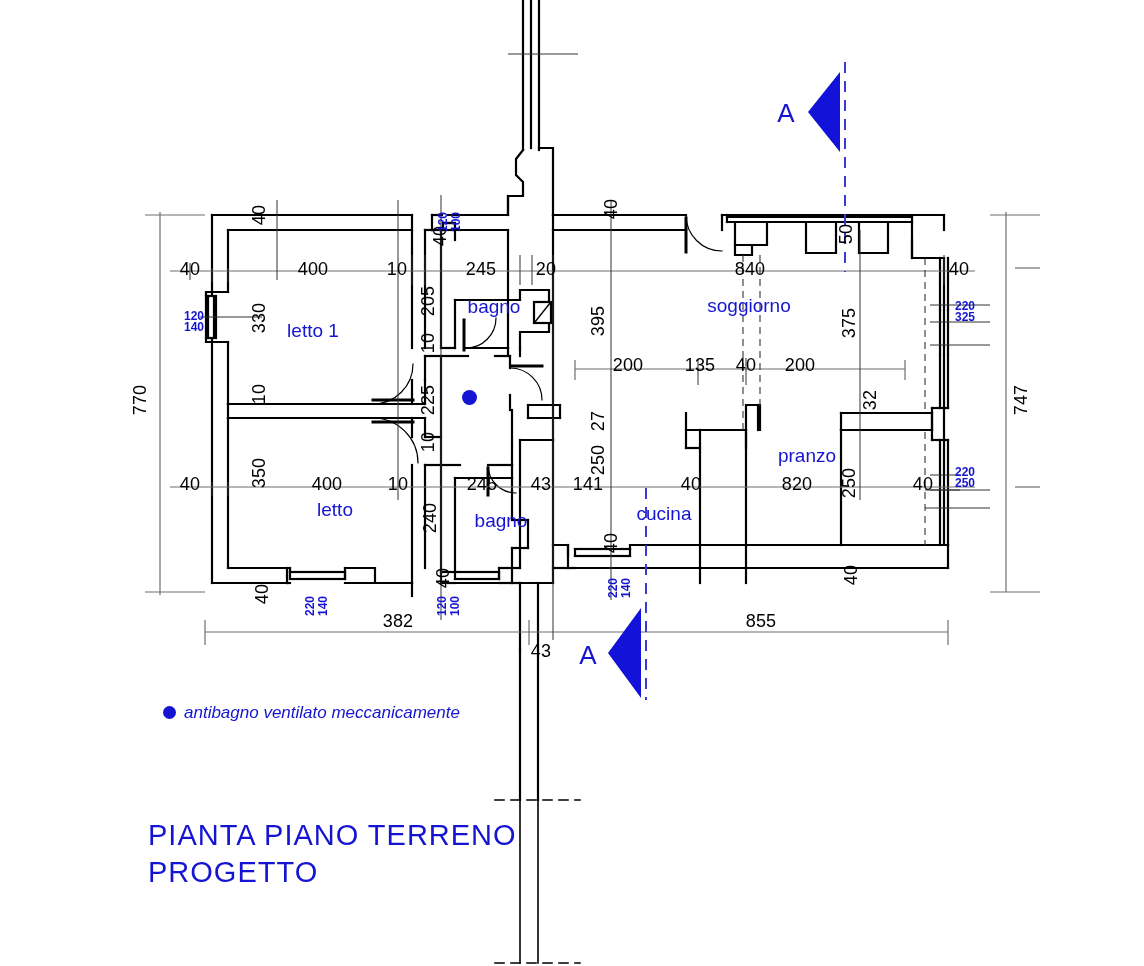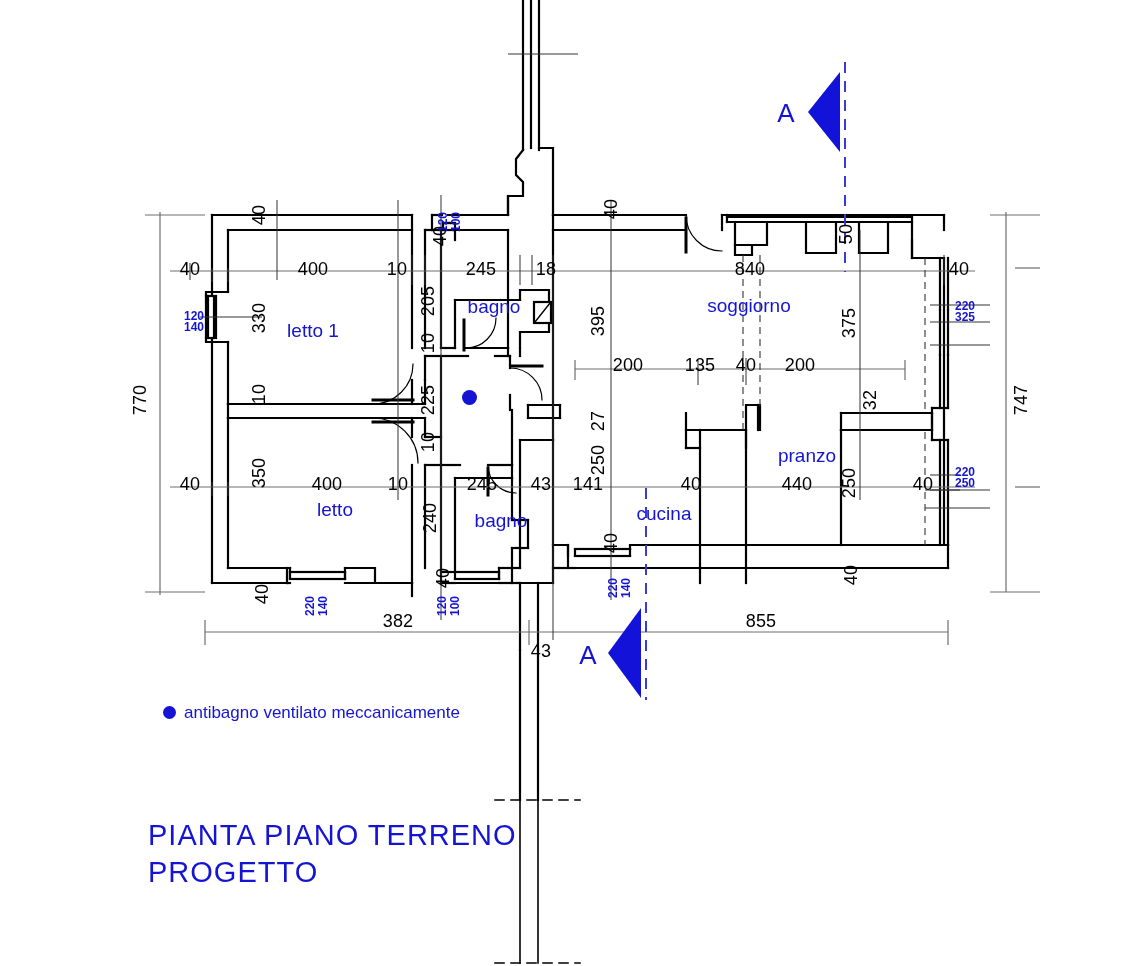--- a/index.html
+++ b/index.html
@@ -9,21 +9,21 @@
 
   
   .dim, .room, .win, .ttl, .leg, .sec {
     position:absolute; white-space:nowrap; font-family:"Liberation Sans", sans-serif;
   }
   .dim{ color:#000; font-size:18px; letter-spacing:.2px; }
   .room{ color:#1414d2; font-size:19px; }
   .win{ color:#1414d2; font-size:12px; font-weight:bold; line-height:11px;}
   .sec{ color:#1414d2; font-size:26px; }
   .ttl{ color:#1414d2; font-size:29px; letter-spacing:1px; }
-  .leg{ color:#1414d2; font-size:17px; }
+  .leg{ color:#1414d2; font-size:17px;font-style:italic; }
   .rot{ transform:rotate(-90deg); transform-origin:left top; }
   .ctr{ transform:translate(-50%,-50%); }
   .ctrRot{ transform:translate(-50%,-50%) rotate(-90deg); }
   .dot{ position:absolute; width:15px;height:15px;border-radius:50%;background:#1414d2; }
 </style>
 </head>
 <body>
 
 <div id="stage">
 
@@ -336,37 +336,37 @@
 <div class="room ctr" style="left:501px;top:521px">bagno</div>
 <div class="room ctr" style="left:664px;top:514px">cucina</div>
 <div class="room ctr" style="left:807px;top:456px">pranzo</div>
 
 <div class="dot" style="left:462px;top:390px"></div>
 
 <div class="dim ctr" style="left:190px;top:269px">40</div>
 <div class="dim ctr" style="left:313px;top:269px">400</div>
 <div class="dim ctr" style="left:397px;top:269px">10</div>
 <div class="dim ctr" style="left:481px;top:269px">245</div>
-<div class="dim ctr" style="left:546px;top:269px">18</div>
+<div class="dim ctr" style="left:546px;top:269px">20</div>
 <div class="dim ctr" style="left:750px;top:269px">840</div>
 <div class="dim ctr" style="left:959px;top:269px">40</div>
 
 <div class="dim ctr" style="left:628px;top:365px">200</div>
 <div class="dim ctr" style="left:700px;top:365px">135</div>
 <div class="dim ctr" style="left:746px;top:365px">40</div>
 <div class="dim ctr" style="left:800px;top:365px">200</div>
 
 <div class="dim ctr" style="left:190px;top:484px">40</div>
 <div class="dim ctr" style="left:327px;top:484px">400</div>
 <div class="dim ctr" style="left:398px;top:484px">10</div>
 <div class="dim ctr" style="left:482px;top:484px">245</div>
 <div class="dim ctr" style="left:541px;top:484px">43</div>
 <div class="dim ctr" style="left:588px;top:484px">141</div>
 <div class="dim ctr" style="left:691px;top:484px">40</div>
-<div class="dim ctr" style="left:797px;top:484px">440</div>
+<div class="dim ctr" style="left:797px;top:484px">820</div>
 <div class="dim ctr" style="left:923px;top:484px">40</div>
 
 <div class="dim ctr" style="left:398px;top:621px">382</div>
 <div class="dim ctr" style="left:541px;top:651px">43</div>
 <div class="dim ctr" style="left:761px;top:621px">855</div>
 
 <div class="dim ctrRot" style="left:140px;top:400px">770</div>
 <div class="dim ctrRot" style="left:1021px;top:400px">747</div>
 
 <div class="dim ctrRot" style="left:259px;top:215px">40</div>

